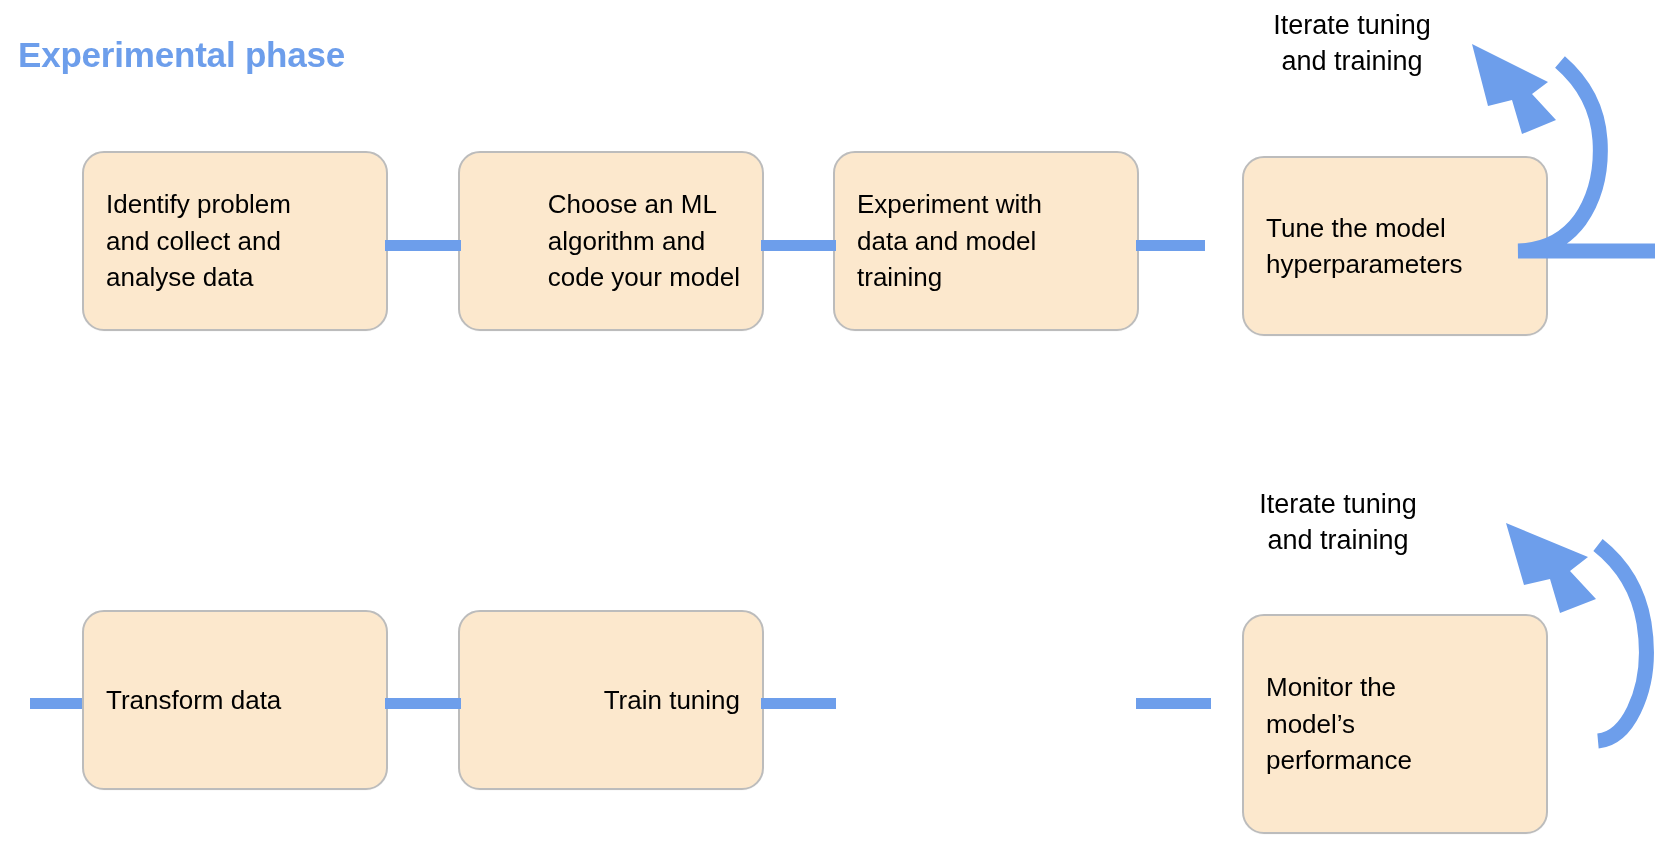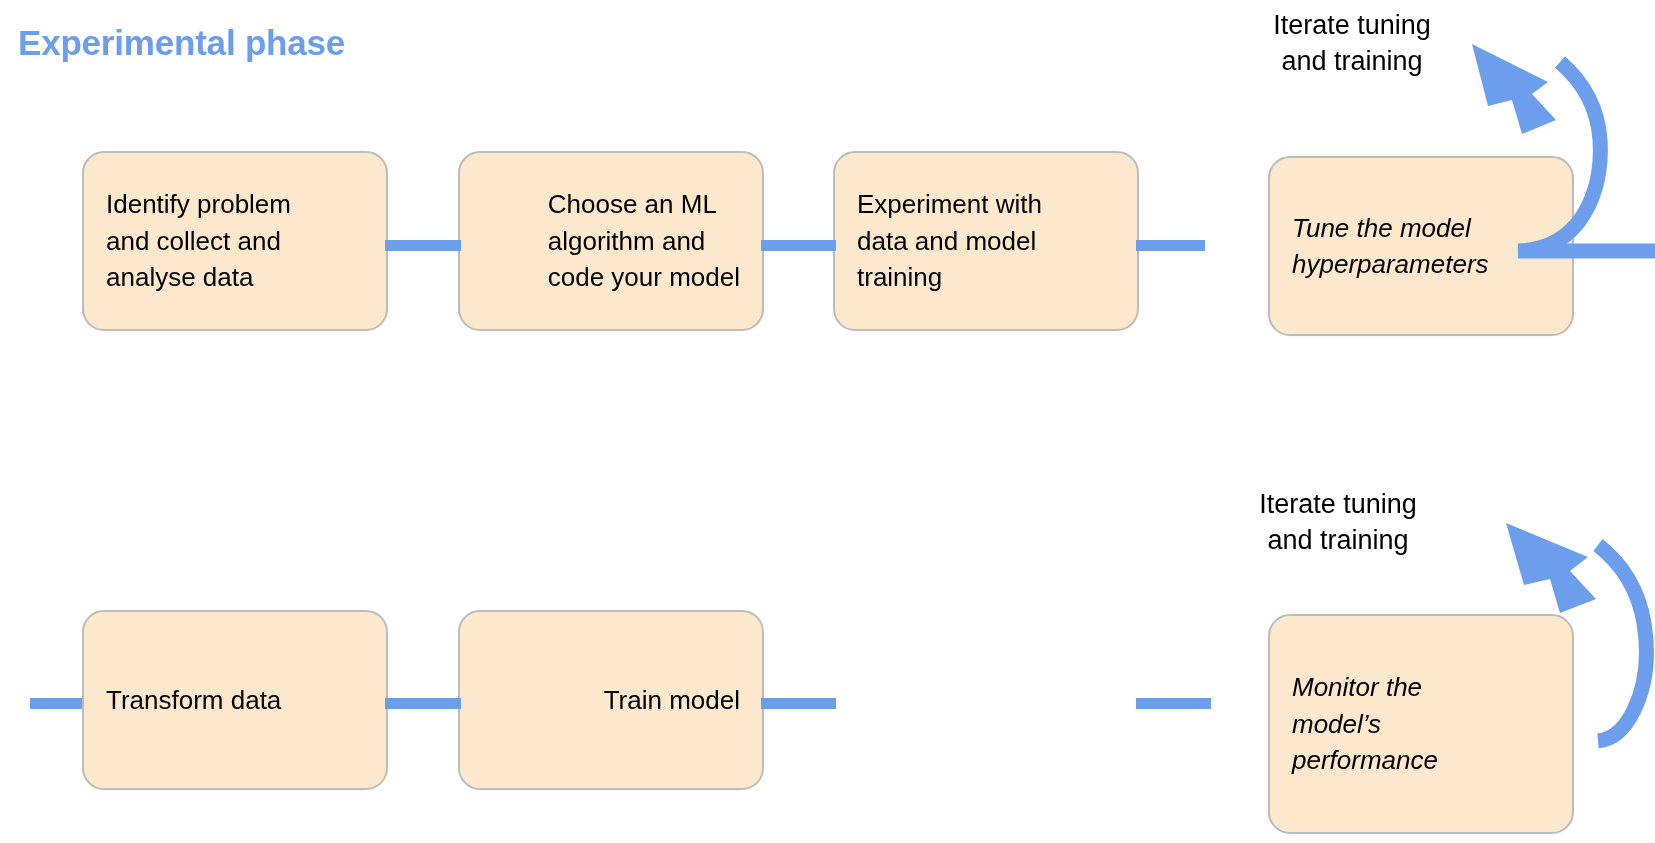--- a/index.html
+++ b/index.html
@@ -21,20 +21,21 @@
 
   
   .phase-title {
     position: absolute;
     font-size: 35px;
     font-weight: bold;
     color: #6d9eeb;
     letter-spacing: -0.2px;
     white-space: nowrap;
     line-height: 1;
+    margin-top: 12px;
   }
   #phase-title-experimental { left: 18px; top: 25px; }
   #phase-title-production   { left: 18px; top: 498px; }
 
   
   .proc-box {
     position: absolute;
     box-sizing: border-box;
     background: #fce8cd;
     border: 2px solid #bcbcbc;
@@ -53,21 +54,21 @@
   }
 
   
   .row-top { top: 151px; height: 180px; }
   
   .row-bottom { top: 610px; height: 180px; }
 
   .col-1 { left: 82px;   width: 306px; }
   .col-2 { left: 458px;  width: 306px; justify-content: flex-end; }
   .col-3 { left: 833px;  width: 306px; }
-  .col-4 { left: 1268px; width: 306px; font-style: italic; }
+  .col-4 { left: 1242px; width: 306px; }
 
   
   #box-top-4 { top: 156px; height: 180px; }
   #box-bottom-4 { top: 614px; height: 220px; }
 
   
   .connector {
     position: absolute;
     height: 11px;
     background: #6d9eeb;
@@ -149,21 +150,21 @@
   </svg>
 
 
   <div class="connector conn-bottom" id="conn-bottom-in"></div>
 
   <div class="proc-box row-bottom col-1" id="box-bottom-1">
     <div class="proc-text">Transform data</div>
   </div>
 
   <div class="proc-box row-bottom col-2" id="box-bottom-2">
-    <div class="proc-text">Train model</div>
+    <div class="proc-text">Train tuning</div>
   </div>
 
 
   <div class="proc-box row-bottom col-4" id="box-bottom-4">
     <div class="proc-text">Monitor the
 model’s
 performance</div>
   </div>
 
   <div class="connector conn-bottom" id="conn-bottom-1"></div>

